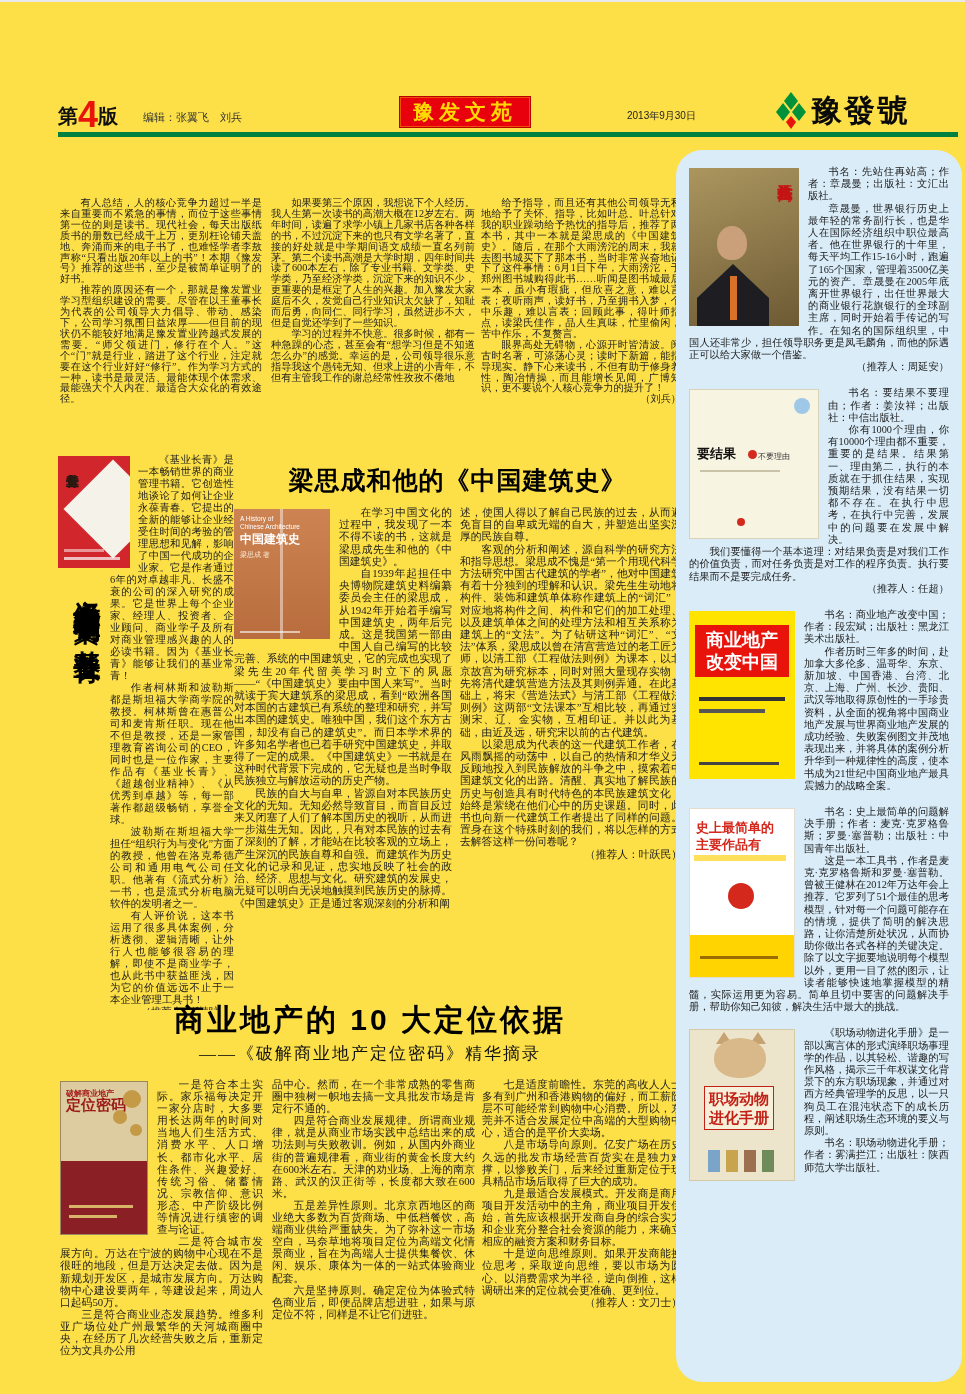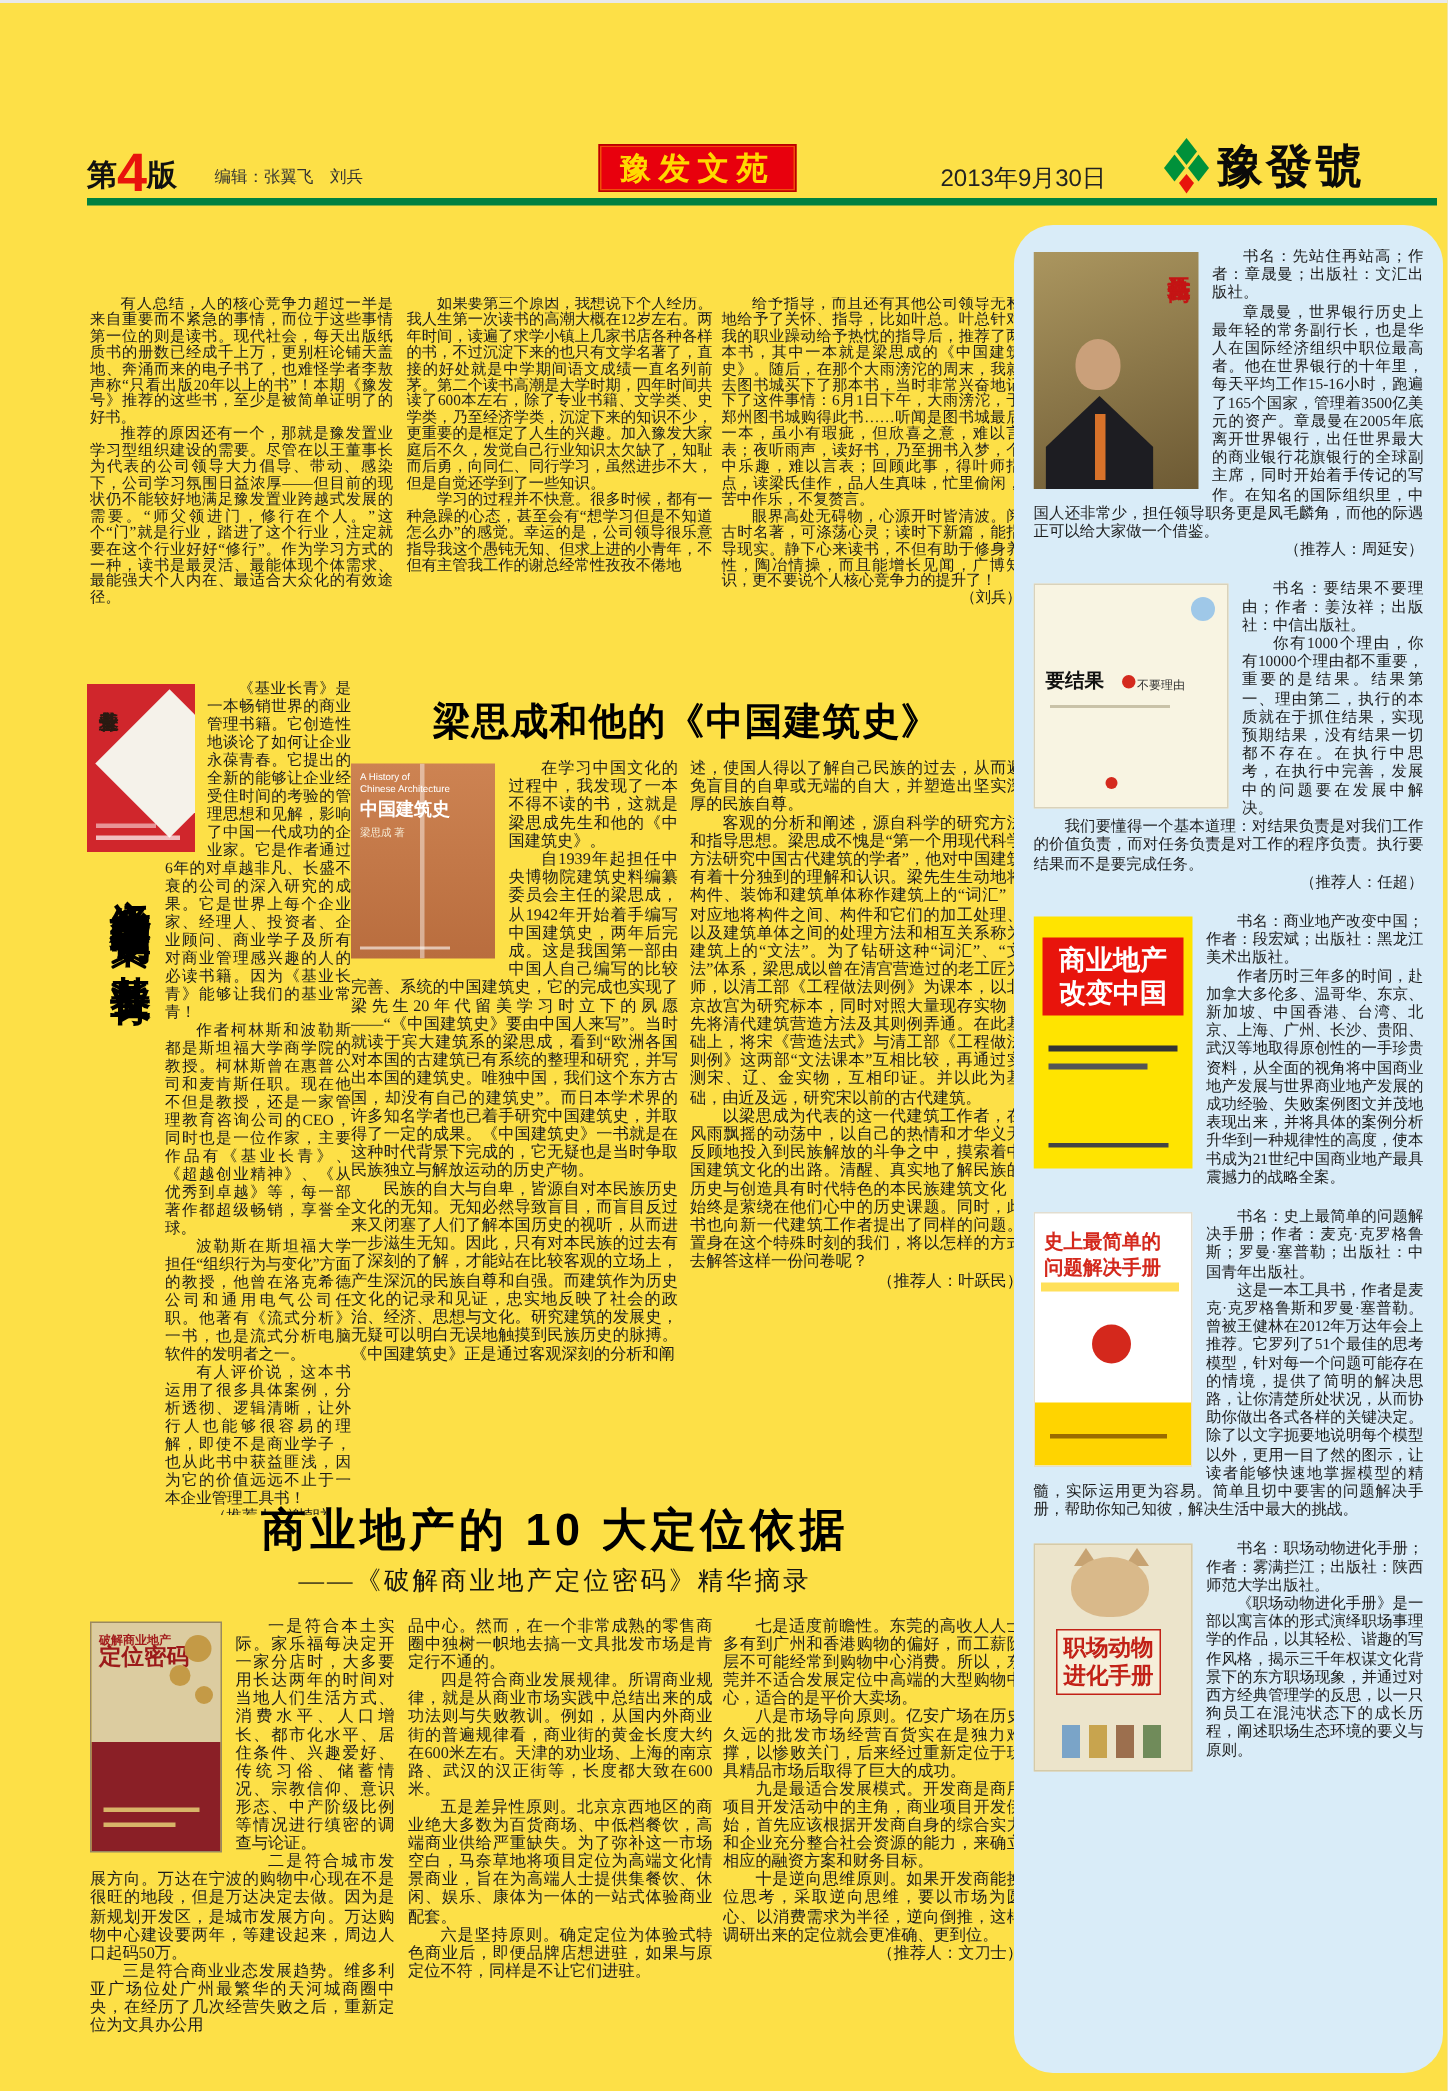--- a/index.html
+++ b/index.html
@@ -7,21 +7,21 @@
         font-family:"Liberation Serif","DejaVu Serif",serif;color:#1c1c1c;}
   
   .edition{position:absolute;left:58px;top:92px;font-family:"Liberation Serif",serif;color:#111;}
   .edition .zh{font-size:20px;font-weight:bold;}
   .edition .num{font-size:36px;font-weight:bold;color:#e8140c;font-family:"Liberation Sans",sans-serif;vertical-align:-4px;}
   .editors{position:absolute;left:143px;top:108px;font-size:11px;color:#333;font-family:"Liberation Sans",sans-serif;}
   .section-box{position:absolute;left:399px;top:94px;width:130px;height:30px;background:#e8000d;
                border:1px solid #b70000;box-shadow:inset 0 0 0 1px rgba(255,230,0,.35);
                color:#ffd900;font-weight:bold;font-size:21px;letter-spacing:5px;text-align:center;line-height:30px;
                font-family:"Liberation Serif",serif;}
-  .date{position:absolute;left:627px;top:107px;font-size:16px;color:#222;font-family:"Liberation Sans",sans-serif;text-align:right;}
+  .date{position:absolute;left:627px;top:107px;font-size:10px;color:#222;font-family:"Liberation Sans",sans-serif;text-align:right;}
   .brand{position:absolute;left:775px;top:88px;display:flex;align-items:center;}
   .brand svg{margin-right:4px;}
   .brand .name{font-size:31px;font-weight:bold;font-family:"Liberation Serif",serif;color:#0a0a0a;letter-spacing:2px;}
   .green-rule{position:absolute;left:58px;top:130px;width:900px;height:5px;background:#008140;}
   
   .col{position:absolute;overflow:hidden;text-align:justify;}
   .para{margin:0;text-indent:2em;}
   .t-body{font-size:10.2px;line-height:10.9px;}
   .m-body{font-size:10.8px;line-height:12.2px;}
   .b-body{font-size:10.8px;line-height:12.1px;}
@@ -250,39 +250,39 @@
         <div class="m1"></div>
         <div class="m2"></div>
         <div class="m3"></div>
       </div>
       <p class="para">书名：商业地产改变中国；作者：段宏斌；出版社：黑龙江美术出版社。</p>
       <p class="para">作者历时三年多的时间，赴加拿大多伦多、温哥华、东京、新加坡、中国香港、台湾、北京、上海、广州、长沙、贵阳、武汉等地取得原创性的一手珍贵资料，从全面的视角将中国商业地产发展与世界商业地产发展的成功经验、失败案例图文并茂地表现出来，并将具体的案例分析升华到一种规律性的高度，使本书成为21世纪中国商业地产最具震撼力的战略全案。</p>
     </div>
 
     <div class="entry">
       <div class="cover cov-ssz">
-        <div class="rt"><span>史上最简单的</span><br><span>问题解决手册</span></div>
+        <div class="rt"><span>史上最简单的</span><br><span>主要作品有</span></div>
         <div class="band"></div>
         <div class="fig"></div>
         <div class="yb"></div>
         <div class="yl"></div>
       </div>
       <p class="para">书名：史上最简单的问题解决手册；作者：麦克·克罗格鲁斯；罗曼·塞普勒；出版社：中国青年出版社。</p>
       <p class="para">这是一本工具书，作者是麦克·克罗格鲁斯和罗曼·塞普勒。曾被王健林在2012年万达年会上推荐。它罗列了51个最佳的思考模型，针对每一个问题可能存在的情境，提供了简明的解决思路，让你清楚所处状况，从而协助你做出各式各样的关键决定。除了以文字扼要地说明每个模型以外，更用一目了然的图示，让读者能够快速地掌握模型的精髓，实际运用更为容易。简单且切中要害的问题解决手册，帮助你知己知彼，解决生活中最大的挑战。</p>
     </div>
 
     <div class="entry">
       <div class="cover cov-zc">
         <div class="ear1"></div>
         <div class="ear2"></div>
         <div class="cat"></div>
         <div class="rt"><span>职场动物</span><br><span>进化手册</span></div>
         <div class="p1"></div>
         <div class="p2"></div>
         <div class="p3"></div>
         <div class="p4"></div>
       </div>
+      <p class="para">《职场动物进化手册》是一部以寓言体的形式演绎职场事理学的作品，以其轻松、谐趣的写作风格，揭示三千年权谋文化背景下的东方职场现象，并通过对西方经典管理学的反思，以一只狗员工在混沌状态下的成长历程，阐述职场生态环境的要义与原则。</p>
       <p class="para">书名：职场动物进化手册；作者：雾满拦江；出版社：陕西师范大学出版社。</p>
-      <p class="para">《职场动物进化手册》是一部以寓言体的形式演绎职场事理学的作品，以其轻松、谐趣的写作风格，揭示三千年权谋文化背景下的东方职场现象，并通过对西方经典管理学的反思，以一只狗员工在混沌状态下的成长历程，阐述职场生态环境的要义与原则。</p>
     </div>
 
   </div>
 </div>
 
 </body></html>

